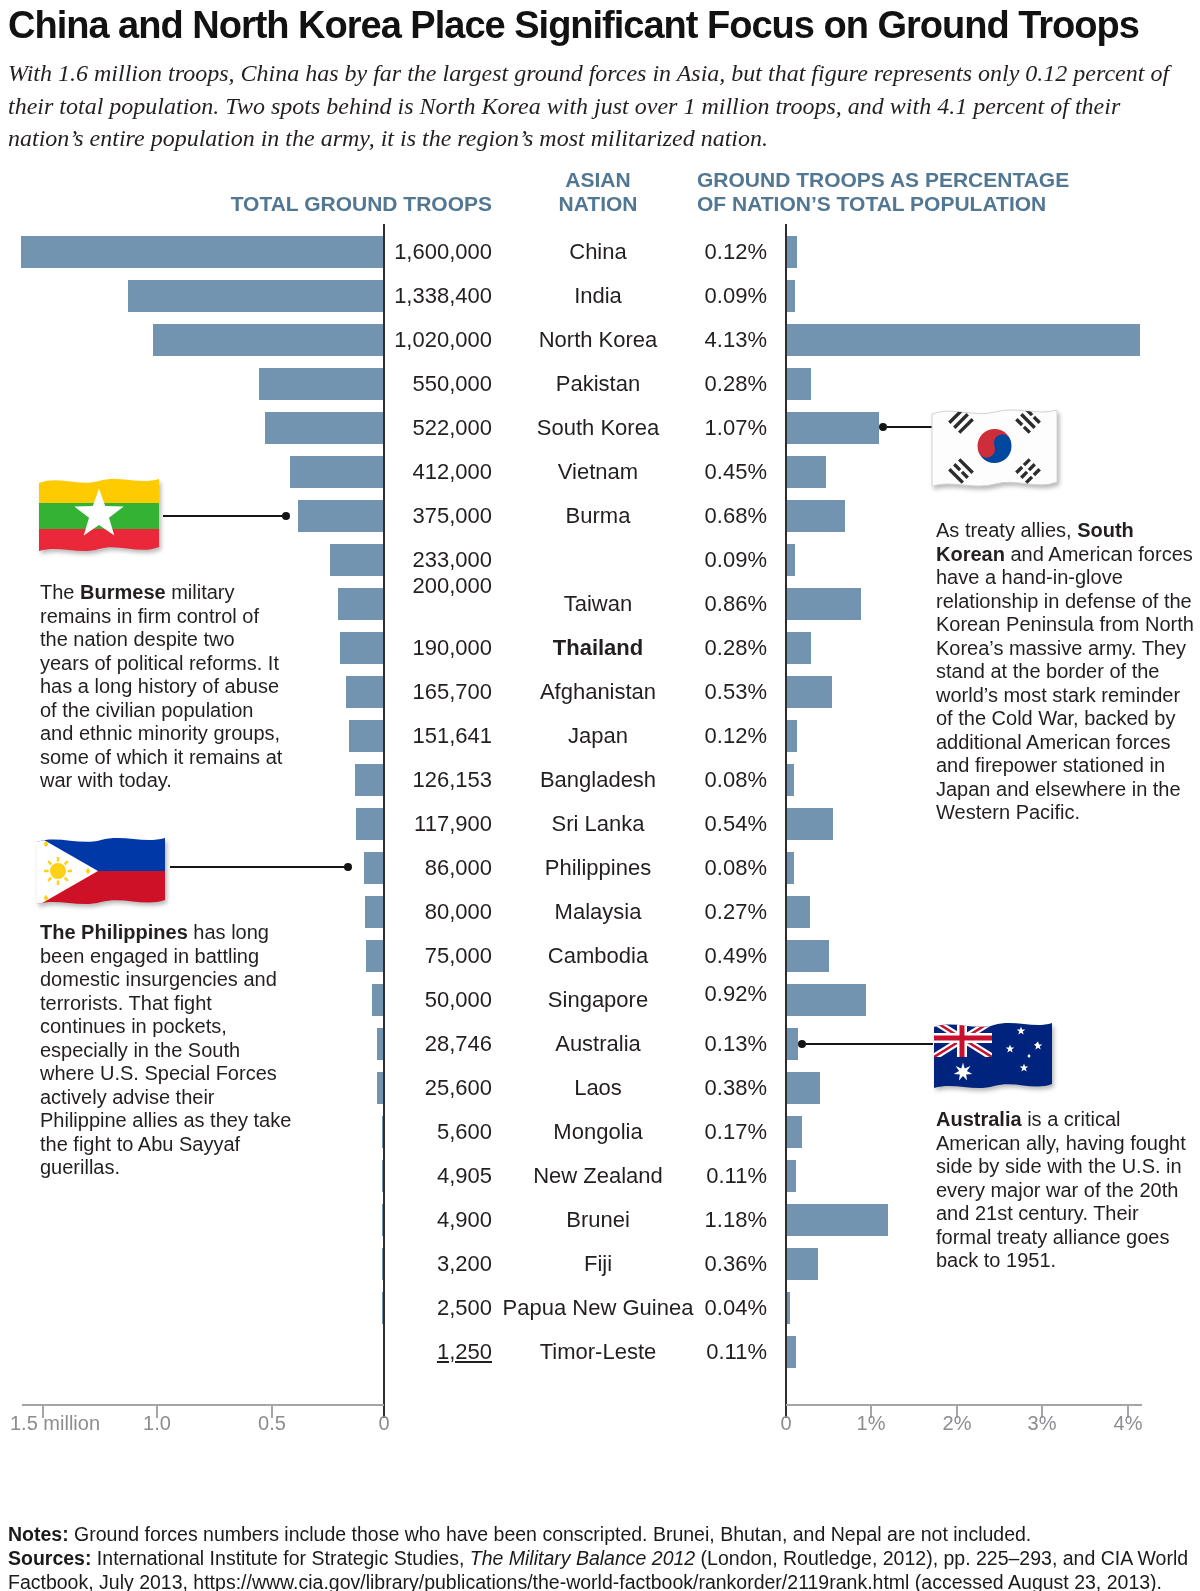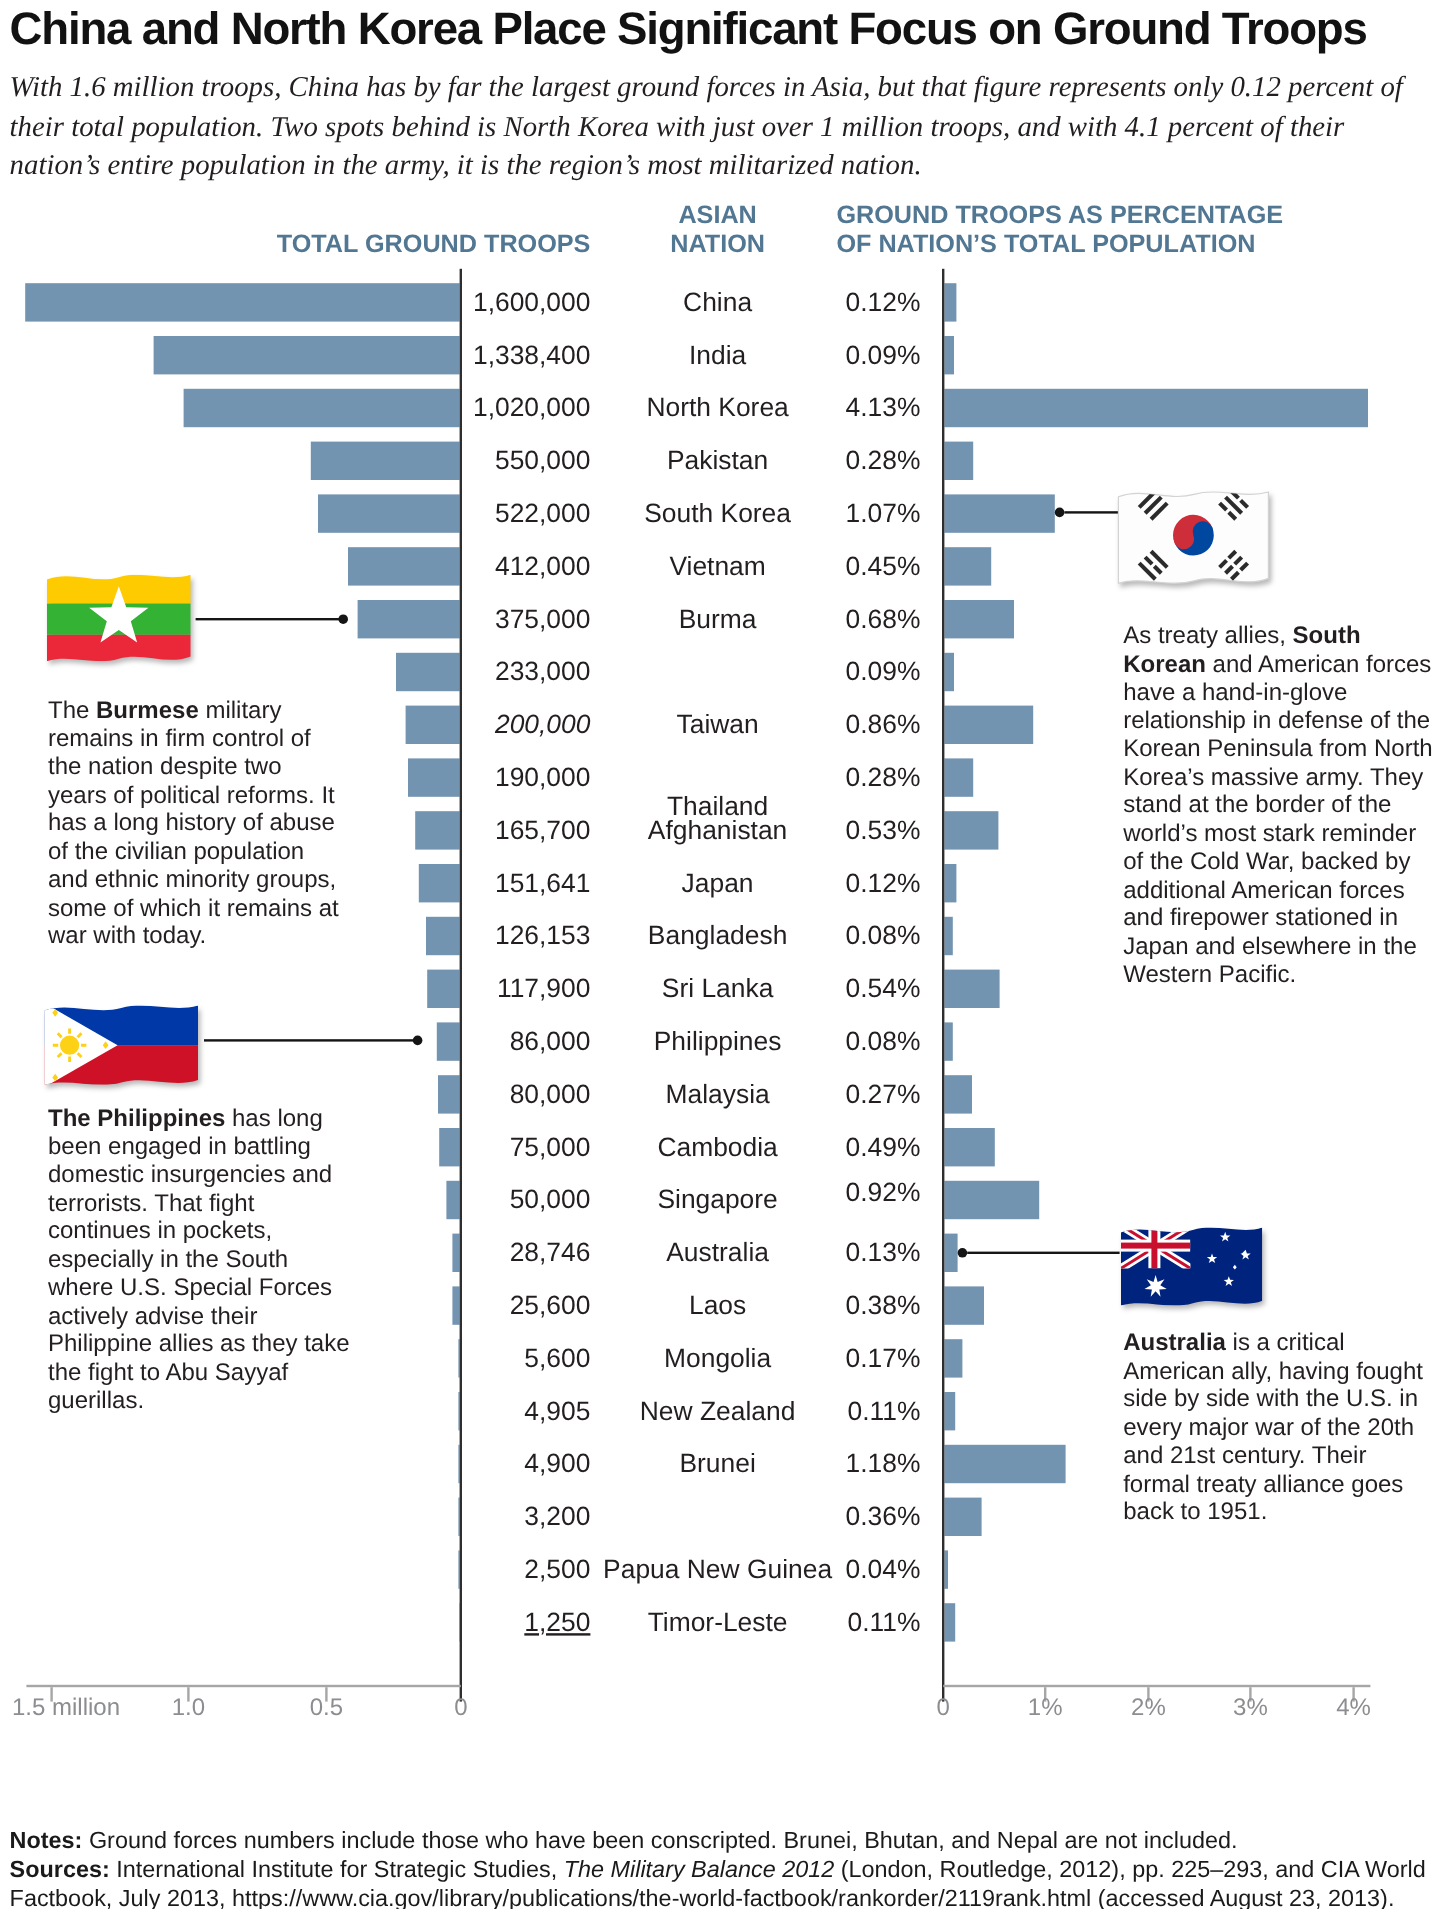--- a/index.html
+++ b/index.html
@@ -95,27 +95,27 @@
       <div class="abs bar right" style="top: 500px; width: 58.1px; background: rgb(115, 148, 176);"></div>
       <div class="abs cell troops" style="top: 494px;">375,000</div>
       <div class="abs cell nation" style="top: 494px;">Burma</div>
       <div class="abs cell pct" style="top: 494px;">0.68%</div>
       <div class="abs bar left" style="top: 544px; width: 52.7px; background: rgb(115, 148, 176);"></div>
       <div class="abs bar right" style="top: 544px; width: 7.7px; background: rgb(115, 148, 176);"></div>
       <div class="abs cell troops" style="top: 538px;">233,000</div>
       <div class="abs cell pct" style="top: 538px;">0.09%</div>
       <div class="abs bar left" style="top: 588px; width: 45.2px; background: rgb(115, 148, 176);"></div>
       <div class="abs bar right" style="top: 588px; width: 73.5px; background: rgb(115, 148, 176);"></div>
-      <div class="abs cell troops" style="top: 582px; font-style: italic;">200,000</div>
+      <div class="abs cell troops" style="top: 564px;">200,000</div>
       <div class="abs cell nation" style="top: 582px;">Taiwan</div>
       <div class="abs cell pct" style="top: 582px;">0.86%</div>
       <div class="abs bar left" style="top: 632px; width: 42.9px; background: rgb(115, 148, 176);"></div>
       <div class="abs bar right" style="top: 632px; width: 23.9px; background: rgb(115, 148, 176);"></div>
       <div class="abs cell troops" style="top: 626px;">190,000</div>
-      <div class="abs cell nation" style="top: 650px;">Thailand</div>
+      <div class="abs cell nation" style="top: 626px; font-weight: bold;">Thailand</div>
       <div class="abs cell pct" style="top: 626px;">0.28%</div>
       <div class="abs bar left" style="top: 676px; width: 37.4px; background: rgb(115, 148, 176);"></div>
       <div class="abs bar right" style="top: 676px; width: 45.3px; background: rgb(115, 148, 176);"></div>
       <div class="abs cell troops" style="top: 670px;">165,700</div>
       <div class="abs cell nation" style="top: 670px;">Afghanistan</div>
       <div class="abs cell pct" style="top: 670px;">0.53%</div>
       <div class="abs bar left" style="top: 720px; width: 34.3px; background: rgb(115, 148, 176);"></div>
       <div class="abs bar right" style="top: 720px; width: 10.3px; background: rgb(115, 148, 176);"></div>
       <div class="abs cell troops" style="top: 714px;">151,641</div>
       <div class="abs cell nation" style="top: 714px;">Japan</div>
@@ -171,20 +171,21 @@
       <div class="abs cell nation" style="top: 1154px;">New Zealand</div>
       <div class="abs cell pct" style="top: 1154px;">0.11%</div>
       <div class="abs bar left" style="top: 1204px; width: 1.1px; background: rgb(115, 148, 176);"></div>
       <div class="abs bar right" style="top: 1204px; width: 100.9px; background: rgb(115, 148, 176);"></div>
       <div class="abs cell troops" style="top: 1198px;">4,900</div>
       <div class="abs cell nation" style="top: 1198px;">Brunei</div>
       <div class="abs cell pct" style="top: 1198px;">1.18%</div>
       <div class="abs bar left" style="top: 1248px; width: 0.7px; background: rgb(115, 148, 176);"></div>
       <div class="abs bar right" style="top: 1248px; width: 30.8px; background: rgb(115, 148, 176);"></div>
       <div class="abs cell troops" style="top: 1242px;">3,200</div>
+      <div class="abs cell nation" style="top: 1242px;">Fiji</div>
       <div class="abs cell pct" style="top: 1242px;">0.36%</div>
       <div class="abs bar left" style="top: 1292px; width: 0.6px; background: rgb(115, 148, 176);"></div>
       <div class="abs bar right" style="top: 1292px; width: 3.4px; background: rgb(115, 148, 176);"></div>
       <div class="abs cell troops" style="top: 1286px;">2,500</div>
       <div class="abs cell nation" style="top: 1286px;">Papua New Guinea</div>
       <div class="abs cell pct" style="top: 1286px;">0.04%</div>
       <div class="abs bar left" style="top: 1336px; width: 0.3px; background: rgb(115, 148, 176);"></div>
       <div class="abs bar right" style="top: 1336px; width: 9.4px; background: rgb(115, 148, 176);"></div>
       <div class="abs cell troops" style="top: 1330px; text-decoration: underline;">1,250</div>
       <div class="abs cell nation" style="top: 1330px;">Timor-Leste</div>

